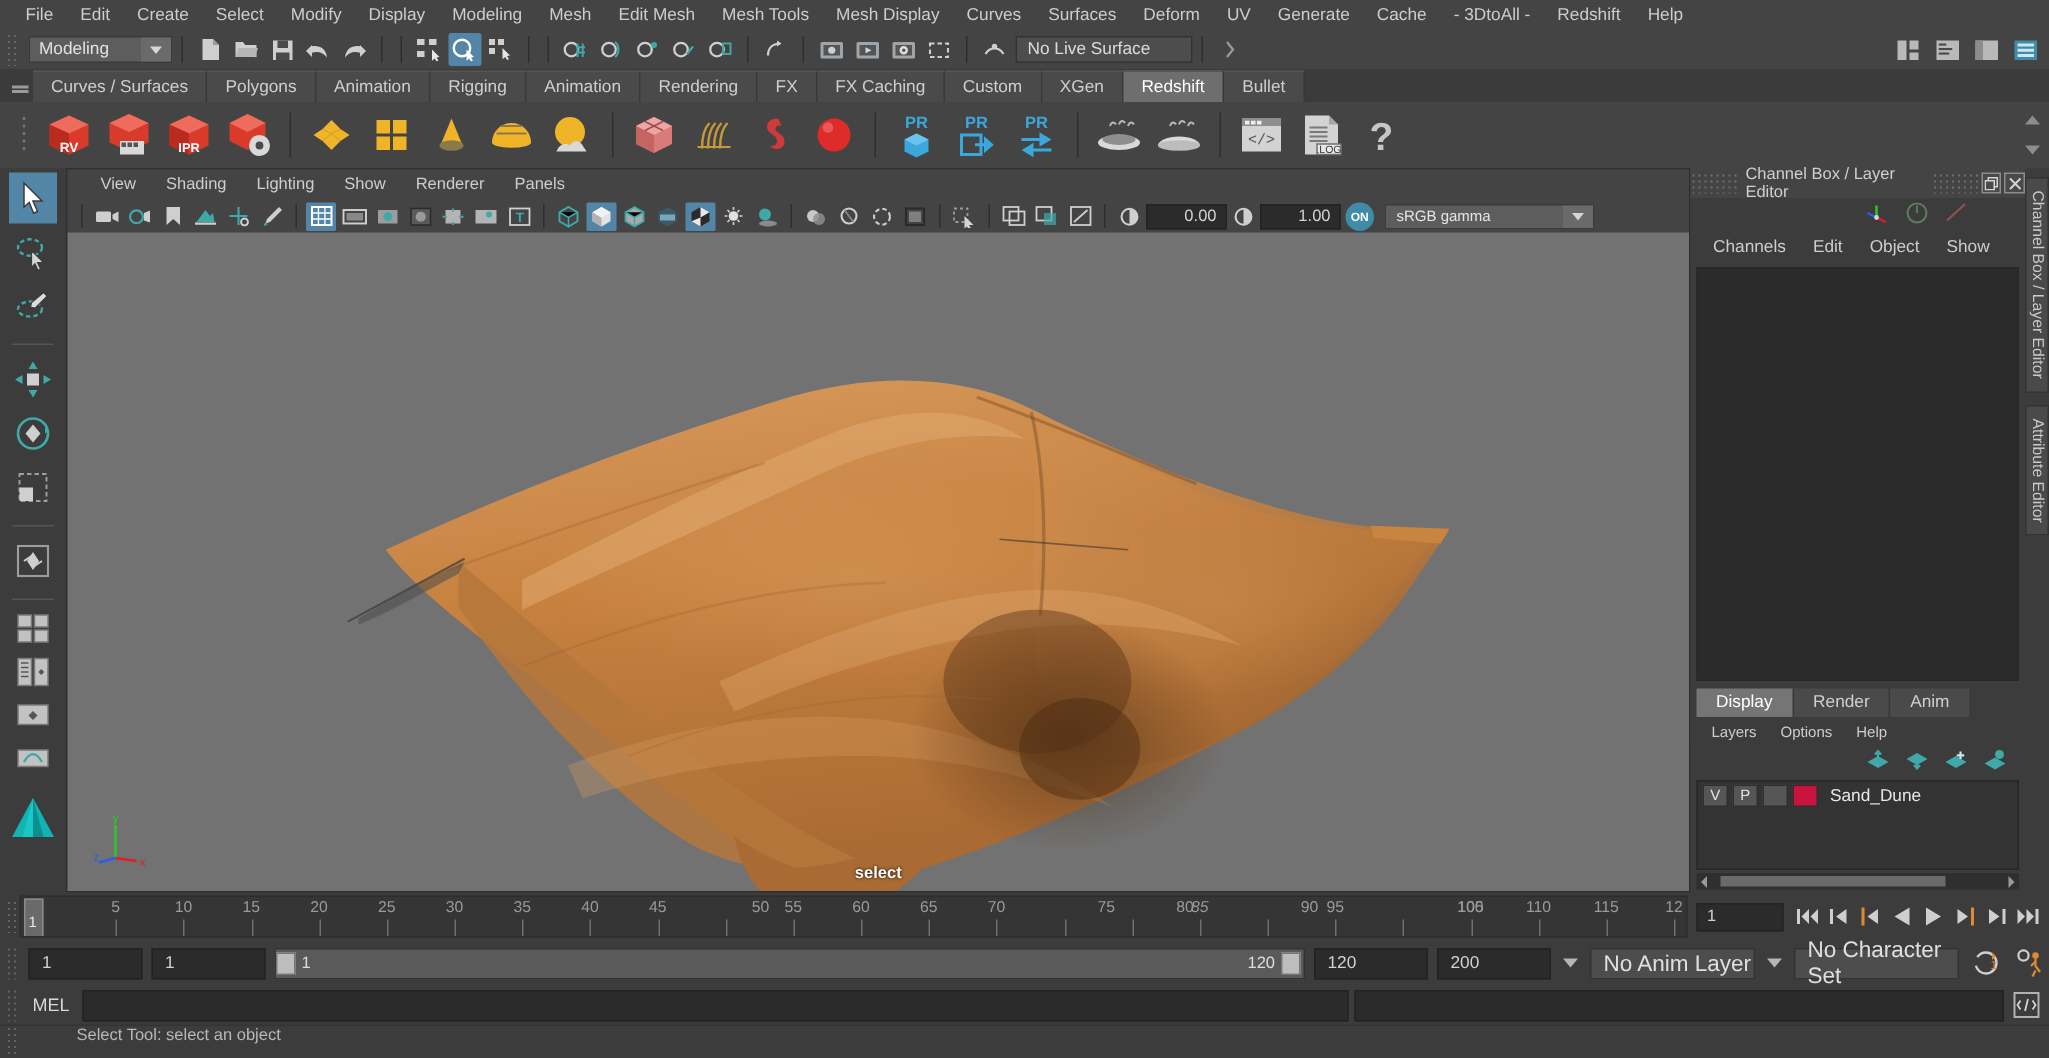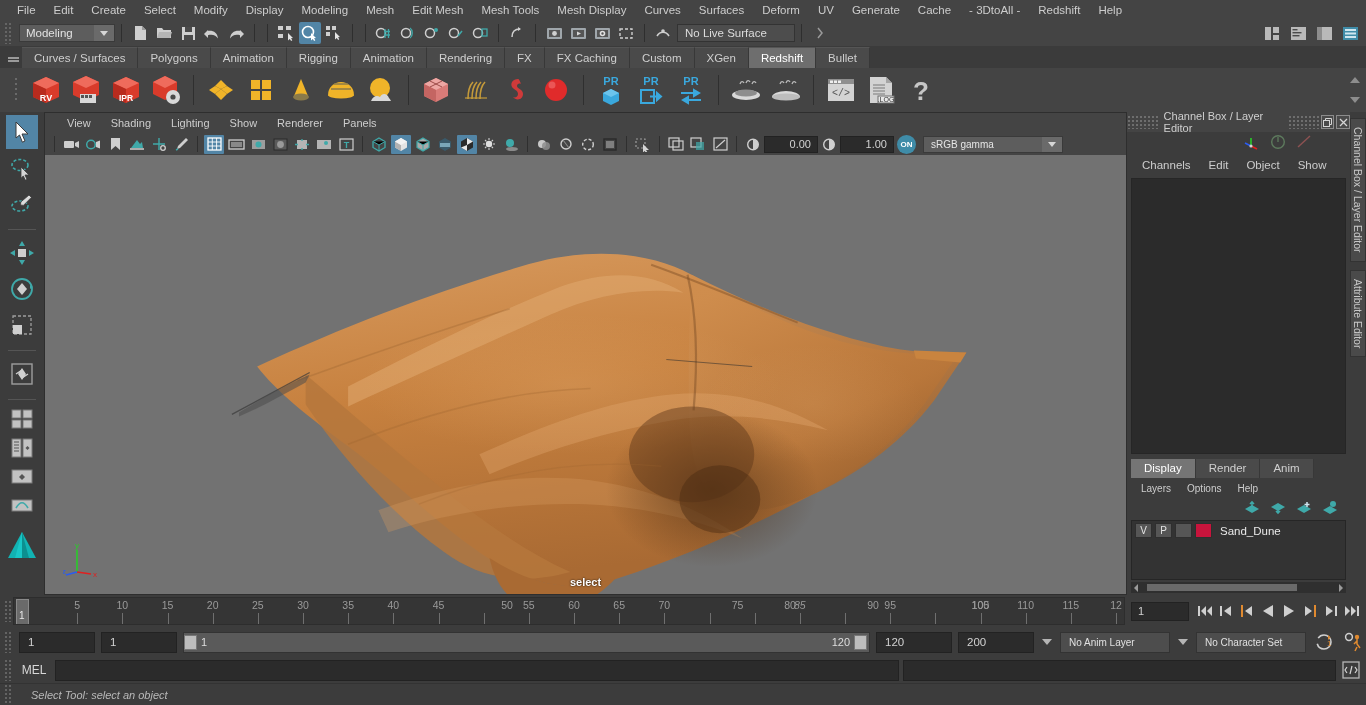--- a/index.html
+++ b/index.html
@@ -162,32 +162,32 @@
   .rangerow{height:30px;background:#3c3c3c;display:flex;align-items:center;flex:0 0 30px;padding-left:4px;gap:6px;}
   .rfield{width:76px;height:21px;background:#2b2b2b;border:1px solid #222;color:#d2d2d2;font-size:11.5px;
           display:flex;align-items:center;padding-left:8px;}
   .rangebar{flex:1 1 auto;height:21px;background:#5a5a5a;border:1px solid #333;position:relative;display:flex;
             align-items:center;}
   .rhandle{width:13px;height:15px;background:#bdbdbd;border:1px solid #777;}
   .rangebar .lo{font-size:11px;color:#ddd;margin-left:4px;}
   .rangebar .hi{font-size:11px;color:#ddd;margin-left:auto;margin-right:4px;}
   .ddarrow{width:14px;height:21px;display:flex;align-items:center;justify-content:center;}
   .caret-sm{width:0;height:0;border-left:5px solid transparent;border-right:5px solid transparent;border-top:6px solid #b5b5b5;}
-  .selfield{width:110px;height:21px;background:#4d4d4d;border:1px solid #333;color:#e0e0e0;font-size:10px;
+  .selfield{width:110px;height:21px;background:#4d4d4d;border:1px solid #333;color:#e0e0e0;font-size:15px;
             display:flex;align-items:center;padding-left:8px;}
   .animicon{width:24px;height:24px;display:flex;align-items:center;justify-content:center;cursor:default;}
 
   .melrow{height:26px;background:#3c3c3c;display:flex;align-items:center;flex:0 0 26px;padding-left:4px;gap:4px;}
   .mellabel{width:34px;text-align:center;font-size:12px;color:#d8d8d8;}
   .melinput{flex:1 1 auto;height:21px;background:#2b2b2b;border:1px solid #222;}
   .melinput2{width:860px;max-width:62%;height:21px;background:#2b2b2b;border:1px solid #222;}
   .melbtn{width:22px;height:22px;display:flex;align-items:center;justify-content:center;margin-left:auto;margin-right:4px;}
 
-  .statusrow{height:22px;background:#3c3c3c;display:flex;align-items:center;flex:0 0 22px;padding-left:4px;gap:0;
-             border-top:1px solid #333;font-style:italic;}
+  .statusrow{height:22px;background:#3c3c3c;display:flex;flex:0 0 22px;padding-left:4px;gap:20px;
+             border-top:1px solid #333;}
   .statustext{font-size:11px;color:#b8b8b8;padding-left:18px;}
   .helpline{flex:1 1 auto;}
 </style>
 </head>
 <body>
 
 <div class="app">
 
   <div class="menubar">
     <div class="mi">File</div>

